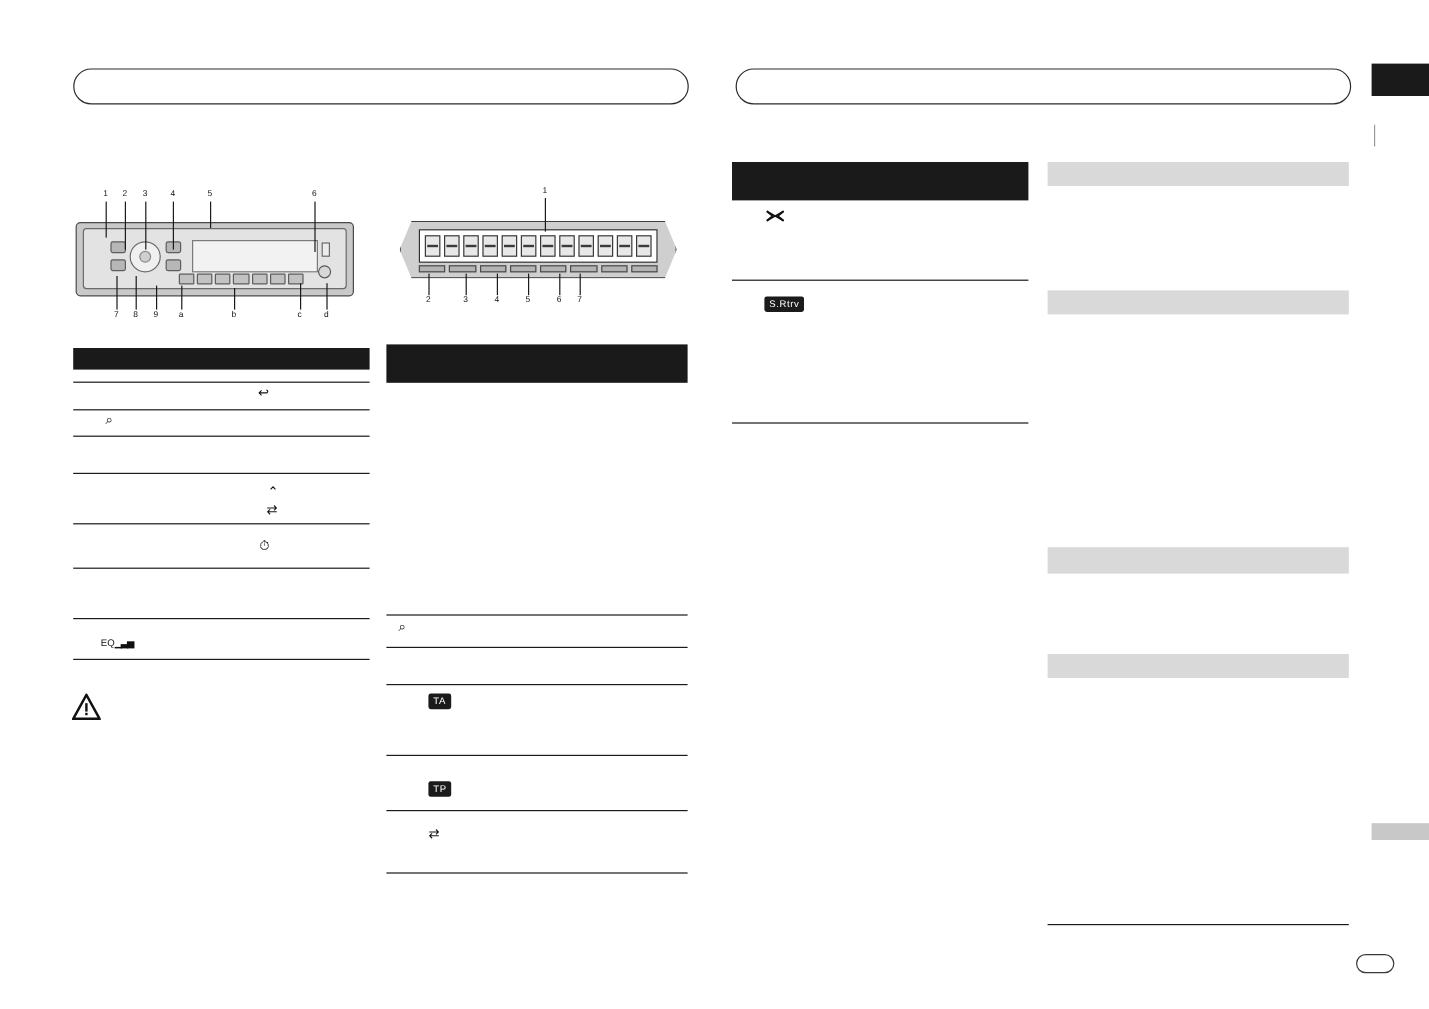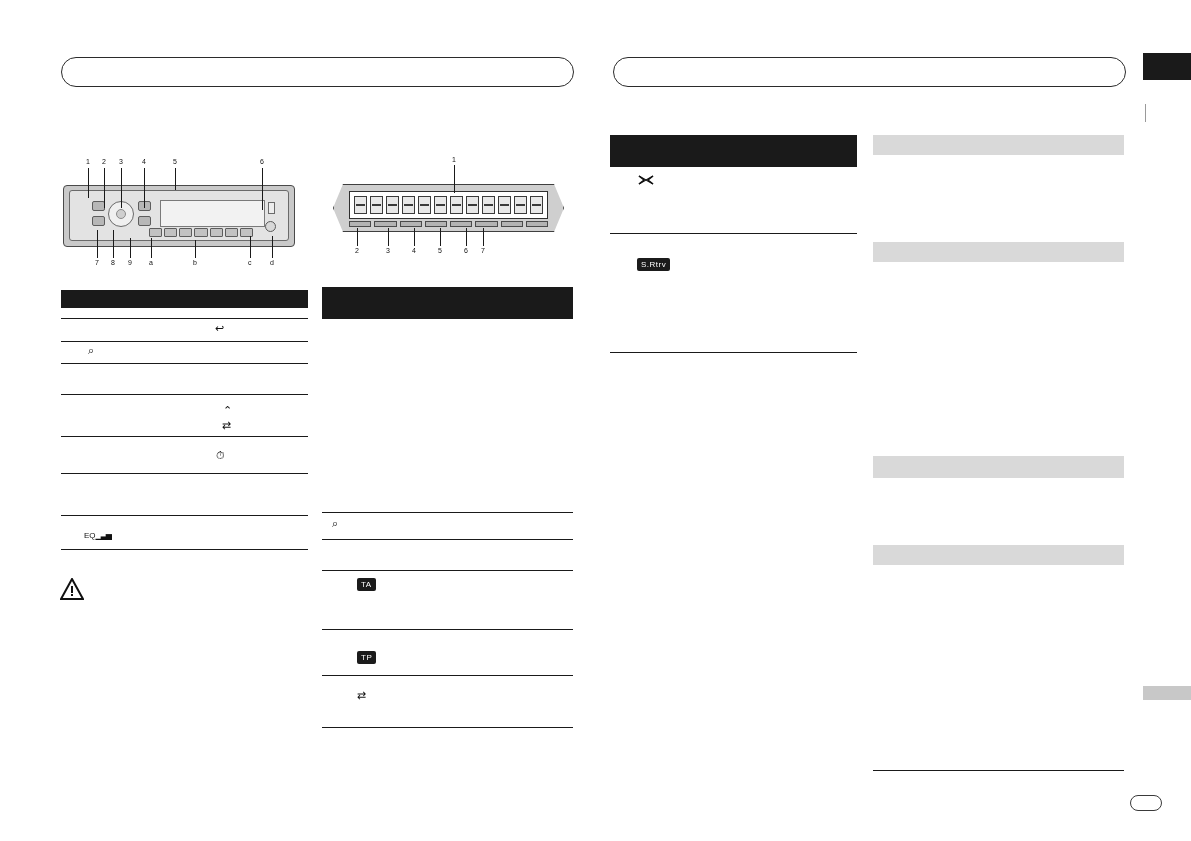--- a/index.html
+++ b/index.html
@@ -437,21 +437,21 @@
   <div class="hdr-bar" style="left:610px; top:135px; width:247px; height:32px;"></div>
   <div class="txt" style="left:618px; top:146px; color:#fff;"></div>
 
   <svg style="position:absolute; left:638px; top:174px;" width="16" height="12" viewBox="0 0 16 12">
     <path d="M1 2 L6 6 L1 10" stroke="#111" stroke-width="1.6" fill="none"></path>
     <path d="M15 2 L10 6 L15 10" stroke="#111" stroke-width="1.6" fill="none"></path>
     <path d="M1 2 L15 10 M1 10 L15 2" stroke="#111" stroke-width="1.2" fill="none"></path>
   </svg>
 
   <div class="rule" style="left:610px; top:233px; width:247px; height:1px;"></div>
-  <span class="chip" style="position:absolute; left:637px; top:258px;text-align:center;">S.Rtrv</span>
+  <span class="chip" style="position:absolute; left:637px; top:247px;text-align:center;">S.Rtrv</span>
   <div class="rule" style="left:610px; top:352px; width:247px; height:1px;"></div>
 
   <div class="gray-bar" style="left:873px; top:135px; width:251px; height:20px;"></div>
   <div class="txt" style="left:880px; top:140px;"></div>
 
   <div class="gray-bar" style="left:873px; top:242px; width:251px; height:20px;"></div>
   <div class="txt" style="left:880px; top:247px;"></div>
 
   <div class="gray-bar" style="left:873px; top:456px; width:251px; height:22px;"></div>
   <div class="txt" style="left:880px; top:462px;"></div>

